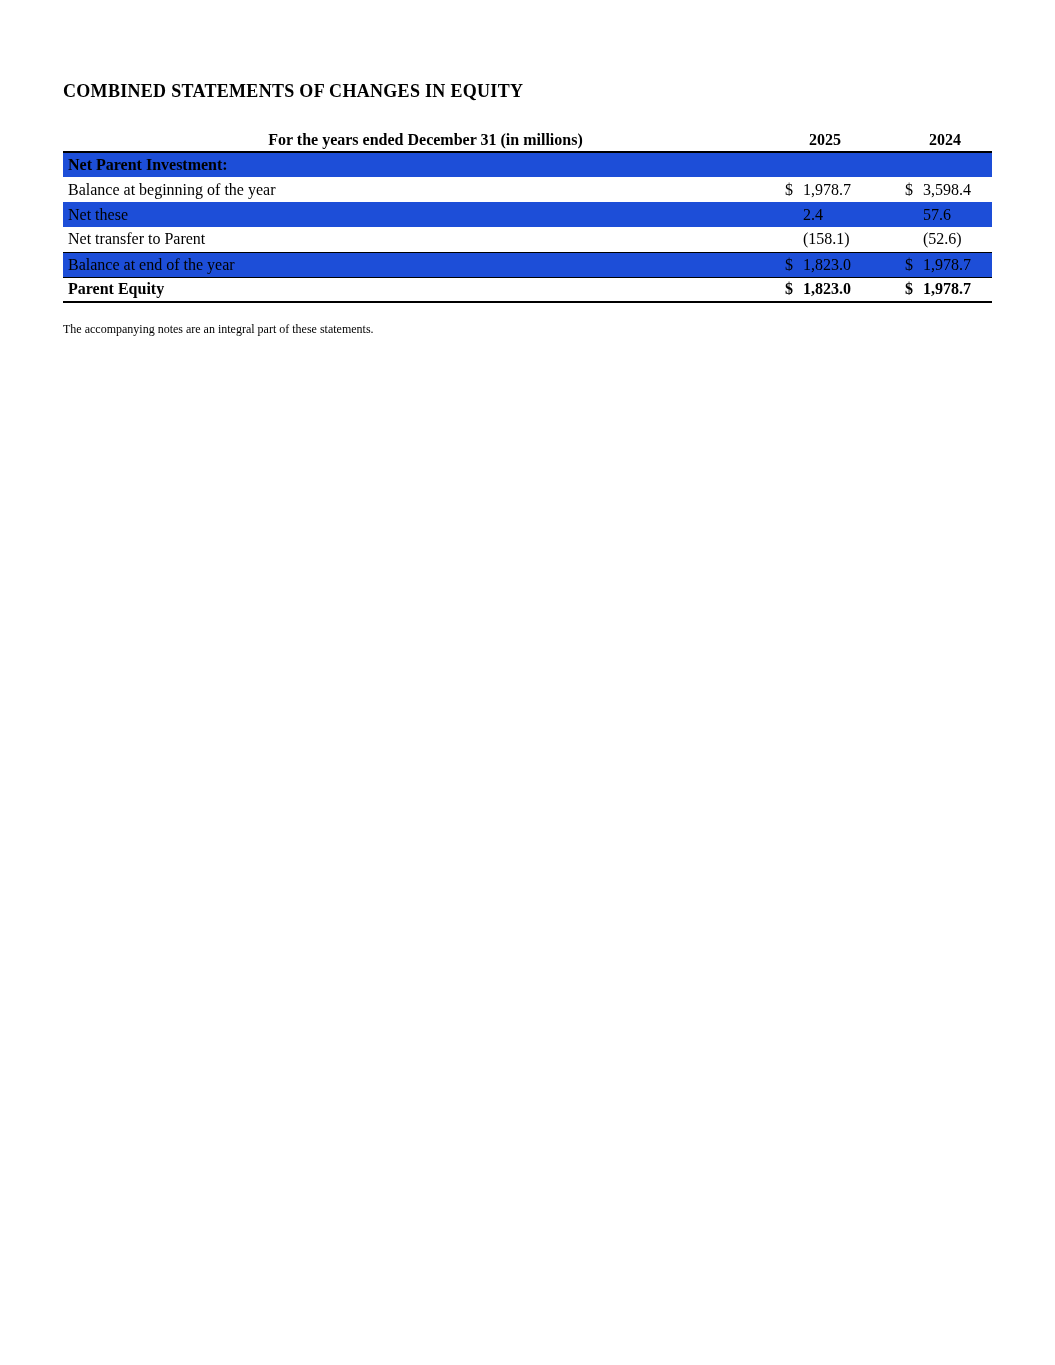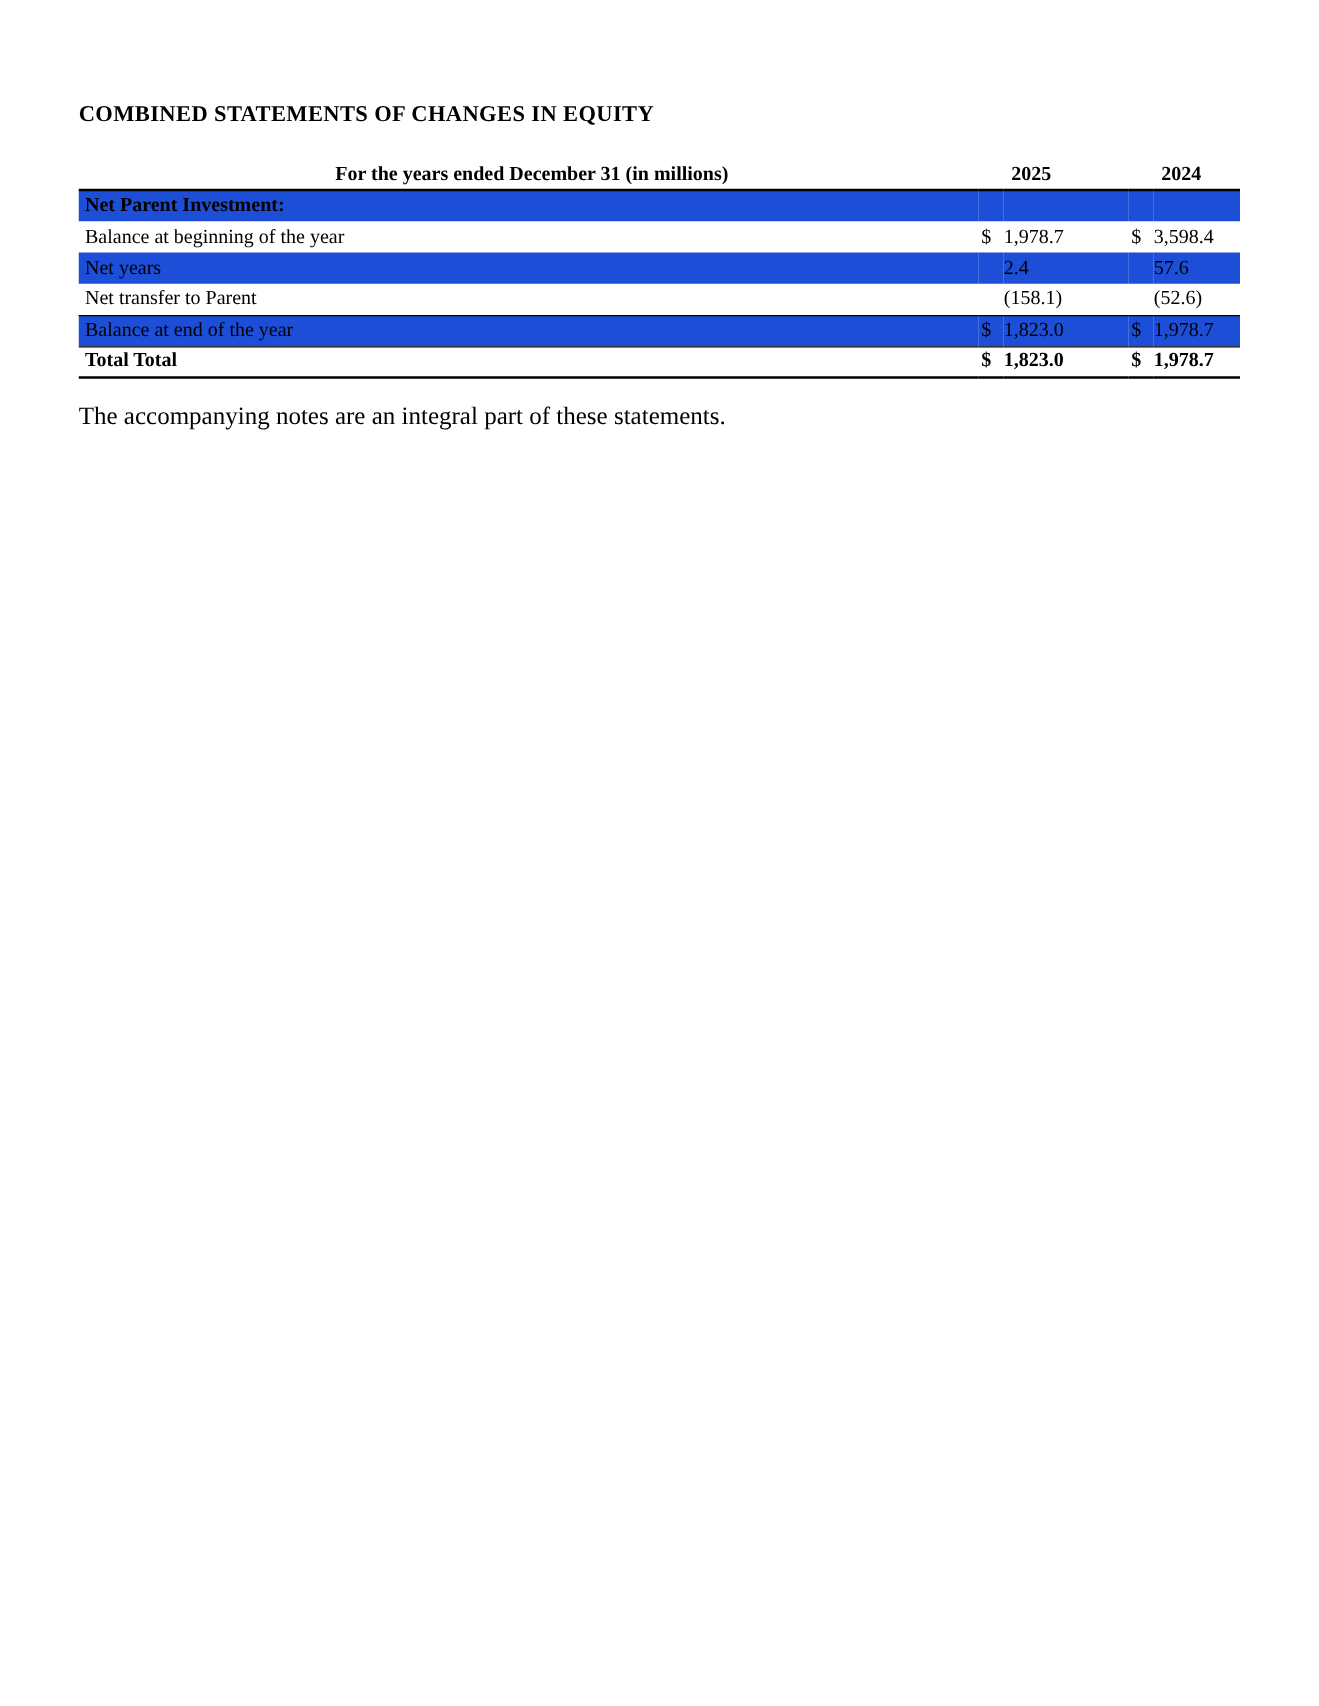--- a/index.html
+++ b/index.html
@@ -57,21 +57,21 @@
 
   tr.shaded { background: #1d4ed8; }
   tr.bold td { font-weight: bold; }
   tr.bb-thin td { border-bottom: 1px solid #000000; margin-top: 38px; }
   tr.bb-thick td { border-bottom: 2.5px solid #000000; }
 
   .footnote {
     position: absolute;
     left: 63px;
     top: 322px;
-    font-size: 20px;
+    font-size: 12px;
   }
   .page-number {
     position: absolute;
     left: 0;
     top: 1318px;
     width: 100%;
     text-align: center;
     font-size: 15px;
   }
 </style>
@@ -110,21 +110,21 @@
         </tr>
         <tr class="">
           <td class="desc">Balance at beginning of the year</td>
           <td class="cur">$</td>
           <td class="val">1,978.7</td>
           <td class="gap"></td>
           <td class="cur">$</td>
           <td class="val">3,598.4</td>
         </tr>
         <tr class="shaded">
-          <td class="desc">Net years</td>
+          <td class="desc">Net these</td>
           <td class="cur"></td>
           <td class="val">2.4</td>
           <td class="gap"></td>
           <td class="cur"></td>
           <td class="val">57.6</td>
         </tr>
         <tr class="bb-thin">
           <td class="desc">Net transfer to Parent</td>
           <td class="cur"></td>
           <td class="val">(158.1)</td>
@@ -134,21 +134,21 @@
         </tr>
         <tr class="shaded bb-thin">
           <td class="desc">Balance at end of the year</td>
           <td class="cur">$</td>
           <td class="val">1,823.0</td>
           <td class="gap"></td>
           <td class="cur">$</td>
           <td class="val">1,978.7</td>
         </tr>
         <tr class="bold bb-thick">
-          <td class="desc">Total Total</td>
+          <td class="desc">Parent Equity</td>
           <td class="cur">$</td>
           <td class="val">1,823.0</td>
           <td class="gap"></td>
           <td class="cur">$</td>
           <td class="val">1,978.7</td>
         </tr>
       </tbody>
   </table>
 
   <p class="footnote">The accompanying notes are an integral part of these statements.</p>

